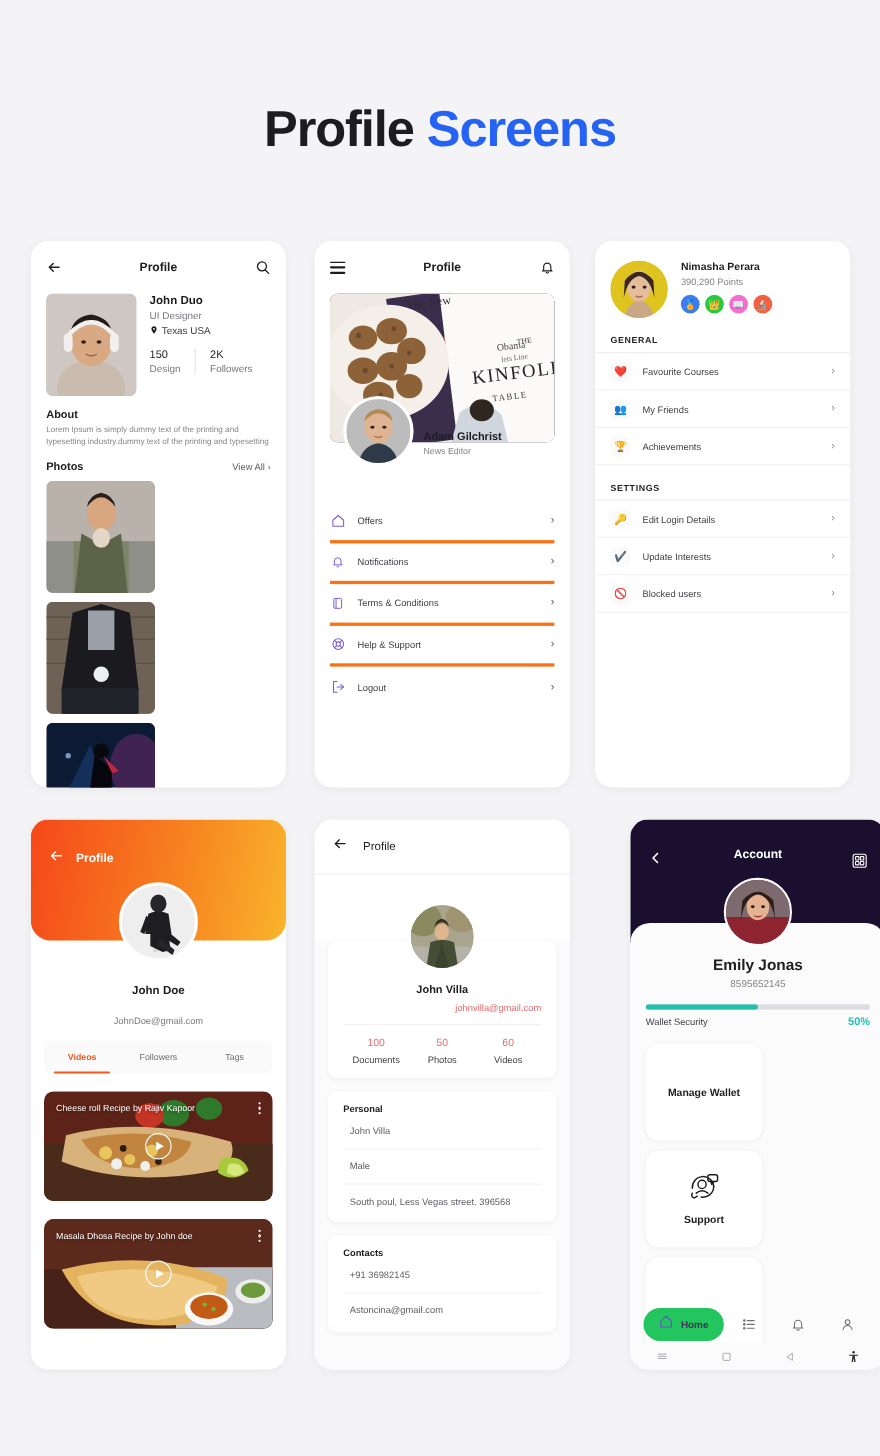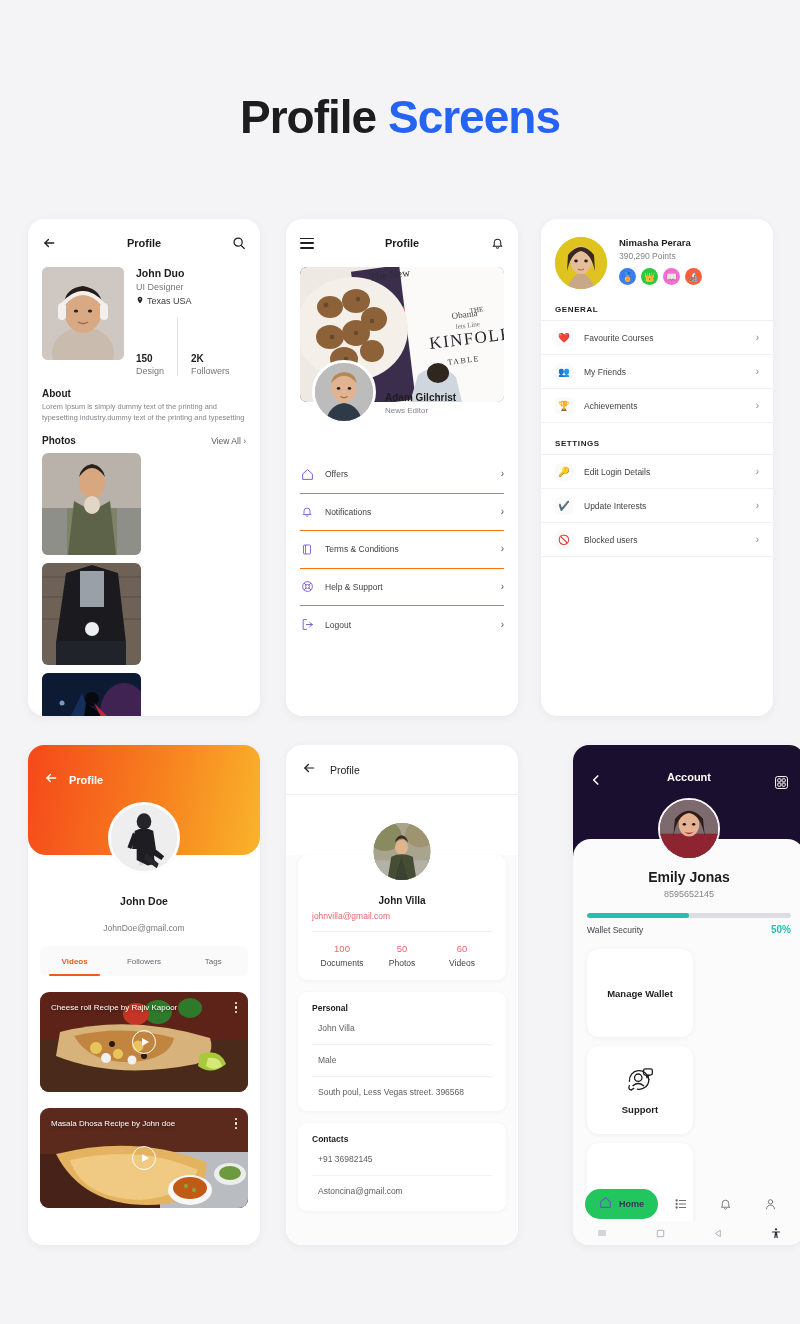--- a/index.html
+++ b/index.html
@@ -51,21 +51,21 @@
   .s1-avatar{
     width:82px;height:93px;border-radius:6px;overflow:hidden;flex:none;
     background:#cfc6c0; position:relative;
   }
   .s1-name{ font-size:10.5px;font-weight:bold;color:#1d1d1f; }
   .s1-role{ font-size:9px;color:#77777c; margin-top:3px;}
   .s1-loc{ font-size:9px;color:#3a3a3f; margin-top:4px; display:flex;align-items:center;gap:3px;}
   .s1-stats{ display:flex; margin-top:11px; }
   .s1-stat{ padding-right:13px; }
   .s1-stat + .s1-stat{ border-left:1px solid #e3e3e6; padding-left:13px; padding-right:0;}
-  .s1-stat .n{ font-size:10px;font-weight:bold;color:#1d1d1f;margin-top:36px; }
+  .s1-stat .n{ font-size:10px;font-weight:normal;color:#1d1d1f; }
   .s1-stat .l{ font-size:9px;color:#77777c; margin-top:2px;}
   .s1-sec{ padding:0 14px; margin-top:12px;}
   .s1-h{ font-size:10px;font-weight:bold;color:#1d1d1f;}
   .s1-about{ font-size:7.4px;color:#85858a;line-height:1.45;margin-top:3px;}
   .s1-ph-head{ display:flex;justify-content:space-between;align-items:baseline;
     padding:0 14px; margin-top:12px;}
   .s1-viewall{ font-size:8.5px;color:#5a5a5f;}
   .s1-grid{ display:flex;flex-wrap:wrap;gap:8px;padding:7px 14px 0 14px;}
   .s1-cell{ width:99px;height:102px;border-radius:6px;overflow:hidden;position:relative;}
 
@@ -81,21 +81,21 @@
   .s2-avwrap{ position:relative;height:36px; }
   .s2-avatar{
     position:absolute;left:26px;top:-42px;width:64px;height:64px;border-radius:50%;
     overflow:hidden;border:3px solid #fff;background:#b9b7b9;
   }
   .s2-who{ position:absolute;left:99px;top:-10px;}
   .s2-who .n{ font-size:10px;font-weight:bold;color:#1d1d1f;}
   .s2-who .r{ font-size:8px;color:#84848a;margin-top:3px;}
   .s2-list{ margin-top:18px;padding:0 14px;}
   .s2-row{ display:flex;align-items:center;gap:11px;height:37.5px;
-    border-bottom:1px solid #f97316;}
+    border-bottom:3px solid #f97316;}
   .s2-row:last-child{ border-bottom:none;}
   .s2-row .lbl{ font-size:8.5px;color:#3f3f45;}
   .s2-row .chev{ margin-left:auto;font-size:10px;color:#55555b;line-height:1;}
   .s2-ic{ width:14px;height:14px;flex:none;display:flex;align-items:center;justify-content:center;}
 
   
   .s3-head{ display:flex;gap:12px;padding:18px 14px 0 14px;}
   .s3-avatar{ width:52px;height:52px;border-radius:50%;overflow:hidden;flex:none;
     background:#e0c52b;position:relative;}
   .s3-name{ font-size:9.5px;font-weight:bold;color:#1d1d1f;}
@@ -150,21 +150,21 @@
   .s5-topbar{ height:50px;display:flex;align-items:center;gap:14px;padding:0 16px;
     border-bottom:1px solid #f0f0f2;}
   .s5-topbar .t{ font-size:10.5px;color:#1d1d1f;}
   .s5-body{ background:#fbfbfc;height:450px;padding:0 12px;position:relative;}
   .s5-card{ background:#fff;border-radius:9px;box-shadow:0 1px 5px rgba(0,0,0,.045);}
   .s5-maincard{ margin-top:60px;padding:40px 14px 12px 14px;position:relative;}
   .s5-avatar{ position:absolute;left:50%;transform:translateX(-50%);top:-34px;
     width:61px;height:61px;border-radius:50%;overflow:hidden;background:#8f9a77;
     border:2.5px solid #fff;}
   .s5-name{ text-align:center;font-size:10px;color:#1d1d1f;font-weight:bold;}
-  .s5-mail{ text-align:left;font-size:8.5px;color:#e4696b;margin-top:5px;}
+  .s5-mail{ text-align:right;font-size:8.5px;color:#e4696b;margin-top:5px;}
   .s5-stats{ display:flex;margin-top:10px;border-top:1px solid #f0f0f2;padding-top:11px;}
   .s5-st{ flex:1;text-align:center;}
   .s5-st .n{ font-size:9.5px;color:#e4696b;}
   .s5-st .l{ font-size:8.5px;color:#3f3f45;margin-top:4px;}
   .s5-sec{ margin-top:12px;padding:11px 14px 4px 14px;}
   .s5-sech{ font-size:8.5px;font-weight:bold;color:#1d1d1f;}
   .s5-field{ font-size:8.5px;color:#5e5e64;padding:9px 0 9px 6px;line-height:1.5;
     border-bottom:1px solid #f1f1f3;}
   .s5-field:last-child{ border-bottom:none;}
 

